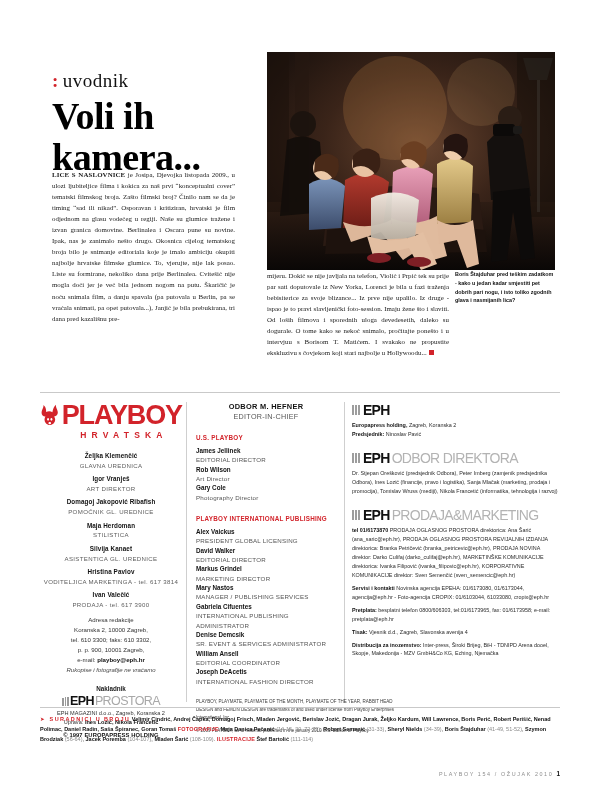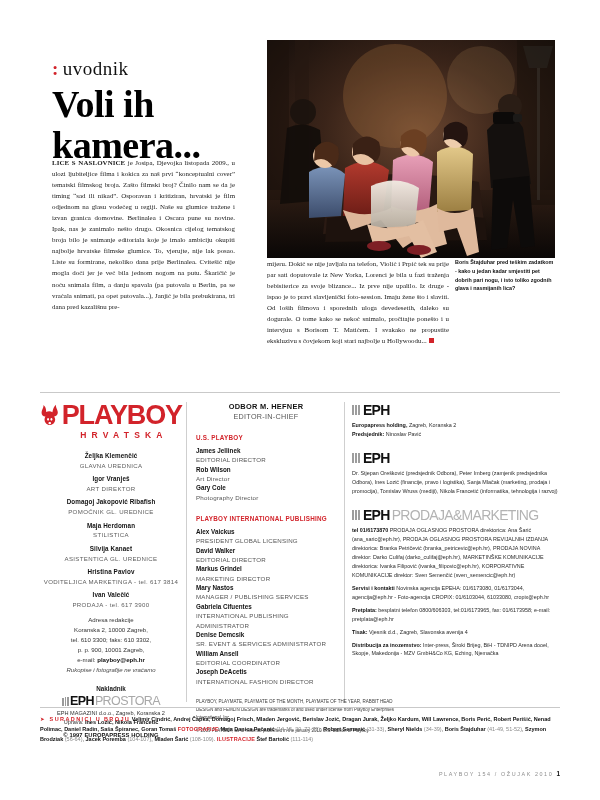--- a/index.html
+++ b/index.html
@@ -6,21 +6,21 @@
   html, body {
     width: 600px; height: 800px;
     background: #ffffff;
     font-family: "Liberation Sans", sans-serif;
     color: #1a1a1a;
     overflow: hidden;
   }
   .page { position: relative; width: 600px; height: 800px; background:#fff; }
 
   
-  .top { position:absolute; left:0; top:0; width:580px; height:392px; }
+  .top { position:absolute; left:0; top:12px; width:580px; height:392px; }
 
   .kicker {
     position:absolute; left:52px; top:58px;
     font-family:"Liberation Serif", serif;
     font-size:19px; letter-spacing:.5px; color:#111;
   }
   .kicker .colon { color:#d2232a; margin-right:4px; font-weight:bold; }
 
   .headline {
     position:absolute; left:52px; top:84px; width:210px;
@@ -431,20 +431,21 @@
       </div>
 
       <div class="grp">
         <div class="eph-title">
           <span class="bars">
               <i></i>
               <i></i>
               <i></i>
             </span>
           <span class="s">EPH</span>
+            <span class="l">ODBOR DIREKTORA</span>
         </div>
         <div class="eph-body">Dr. Stjepan Orešković (predsjednik Odbora), Peter Imberg (zamjenik predsjednika Odbora), Ines Lozić (financije, pravo i logistika), Sanja Mlačak (marketing, prodaja i promocija), Tomislav Wruss (mediji), Nikola Francetić (informatika, tehnologija i razvoj)</div>
       </div>
 
       <div class="grp">
         <div class="eph-title">
           <span class="bars">
               <i></i>
               <i></i>
               <i></i>

